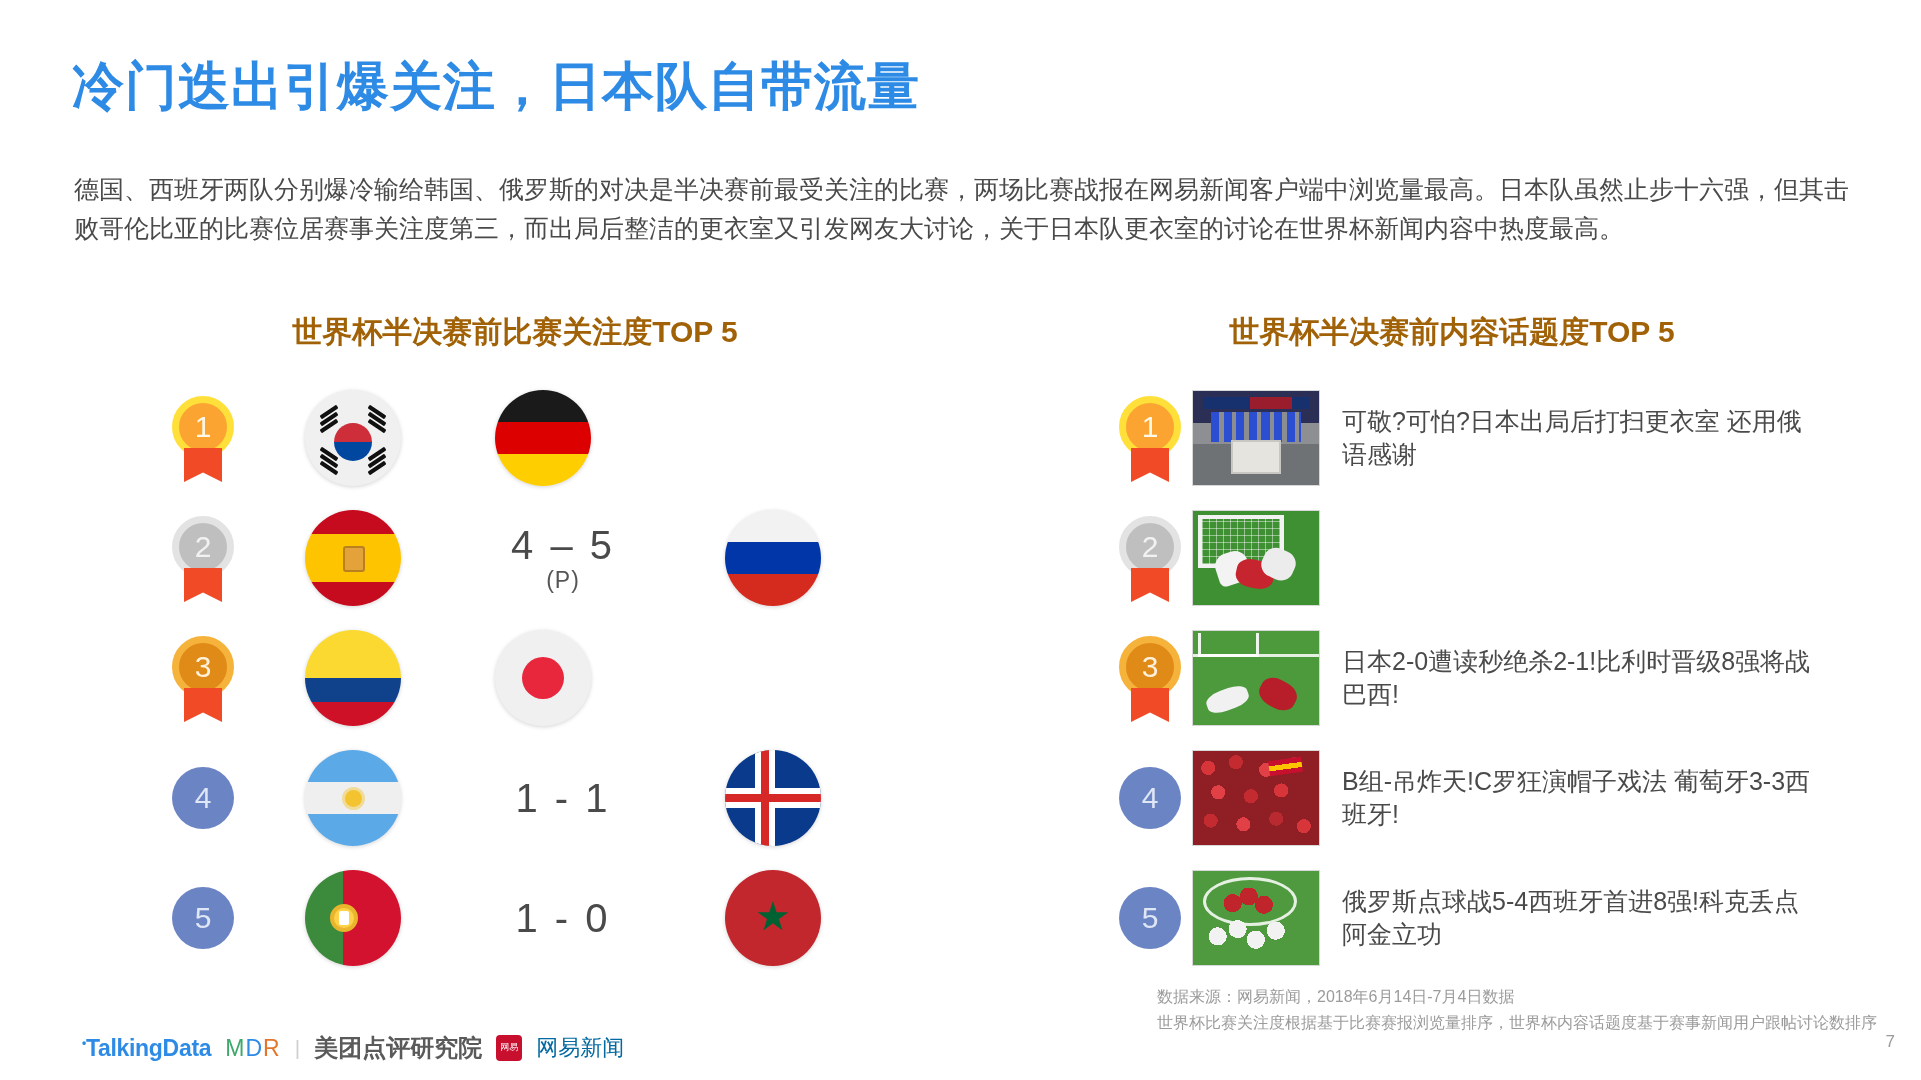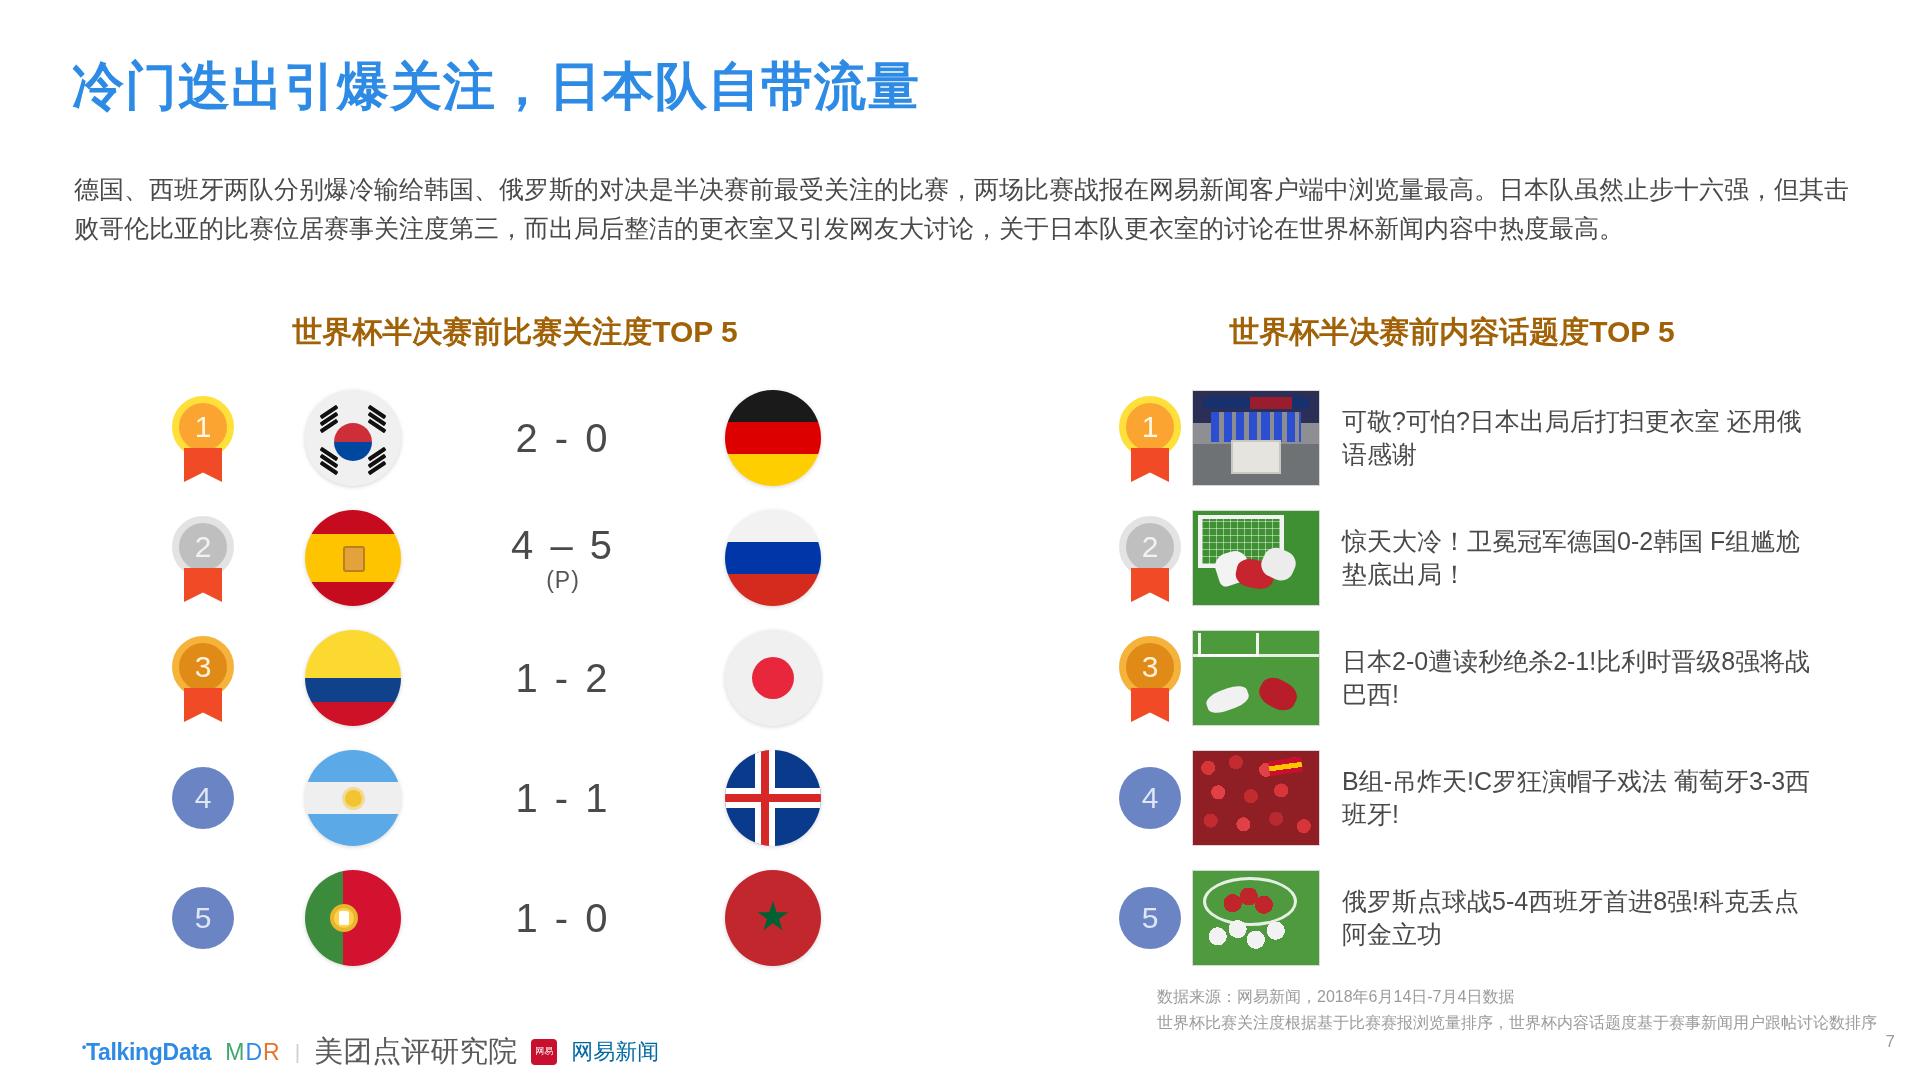--- a/index.html
+++ b/index.html
@@ -192,21 +192,21 @@
     font-size:17px;color:#9b9b9b;
   }
   .brandbar{
     position:absolute;left:82px;top:1032px;display:flex;align-items:center;gap:14px;
   }
   .bd-td{font-size:23px;font-weight:700;color:#2E8BE5;letter-spacing:-.3px;}
   .bd-td .dot{font-size:12px;vertical-align:super;color:#2E8BE5;}
   .bd-mdr{font-size:23px;font-weight:400;letter-spacing:1px;}
   .bd-mdr .m{color:#3FA86B;} .bd-mdr .d{color:#2E8BE5;} .bd-mdr .r{color:#E4762C;}
   .bd-div{color:#cfcfcf;font-size:21px;}
-  .bd-mtdp{font-size:29px;color:#5a5a5a;font-weight:400;}
+  .bd-mtdp{font-size:24px;color:#5a5a5a;font-weight:700;}
   .bd-ne-logo{
     width:26px;height:26px;border-radius:4px;background:#C8102E;color:#fff;
     font-size:9px;display:flex;align-items:center;justify-content:center;line-height:1.05;text-align:center;
   }
   .bd-ne{font-size:22px;color:#0369a1;font-weight:500;}
 </style>
 </head>
 <body>
 
 <div class="slide">
@@ -237,23 +237,20 @@
           <div class="bar" style="left:62px;top:27px;width:20px;transform:rotate(34deg)"></div>
           <div class="bar" style="left:62px;top:34px;width:20px;transform:rotate(34deg)"></div>
           <div class="bar" style="left:14px;top:62px;width:20px;transform:rotate(34deg)"></div>
           <div class="bar" style="left:14px;top:69px;width:20px;transform:rotate(34deg)"></div>
           <div class="bar" style="left:14px;top:76px;width:20px;transform:rotate(34deg)"></div>
           <div class="bar" style="left:62px;top:62px;width:20px;transform:rotate(-34deg)"></div>
           <div class="bar" style="left:62px;top:69px;width:20px;transform:rotate(-34deg)"></div>
           <div class="bar" style="left:62px;top:76px;width:20px;transform:rotate(-34deg)"></div>
         </div>
       </div>
-      <div class="score-cell">
-        <span>2 - 0</span>
-      </div>
       <div class="flag-cell">
         <div class="flag f-de">
           <div class="band b1"></div>
             <div class="band b2"></div>
             <div class="band b3"></div>
         </div>
       </div>
     </div>
 
     <div class="match-row">
@@ -290,23 +287,20 @@
           <div class="disc">3</div>
           <div class="ribbon"></div>
         </div>
       </div>
       <div class="flag-cell">
         <div class="flag f-co">
           <div class="band b1"></div>
             <div class="band b2"></div>
             <div class="band b3"></div>
         </div>
-      </div>
-      <div class="score-cell">
-        <span>1 - 2</span>
       </div>
       <div class="flag-cell">
         <div class="flag f-jp">
           <div class="sun"></div>
         </div>
       </div>
     </div>
 
     <div class="match-row">
       <div class="rank-cell">
@@ -383,21 +377,20 @@
         </div>
       </div>
       <div class="thumb">
           <div class="sc sc-goal">
             <div class="net"></div>
             <div class="p1"></div>
             <div class="p2"></div>
             <div class="p3"></div>
           </div>
         </div>
-      <div class="topic-text">惊天大冷！卫冕冠军德国0-2韩国 F组尴尬垫底出局！</div>
     </div>
 
     <div class="topic-row">
       <div class="topic-rank">
         <div class="medal bronze">
           <div class="disc">3</div>
           <div class="ribbon"></div>
         </div>
       </div>
       <div class="thumb">

